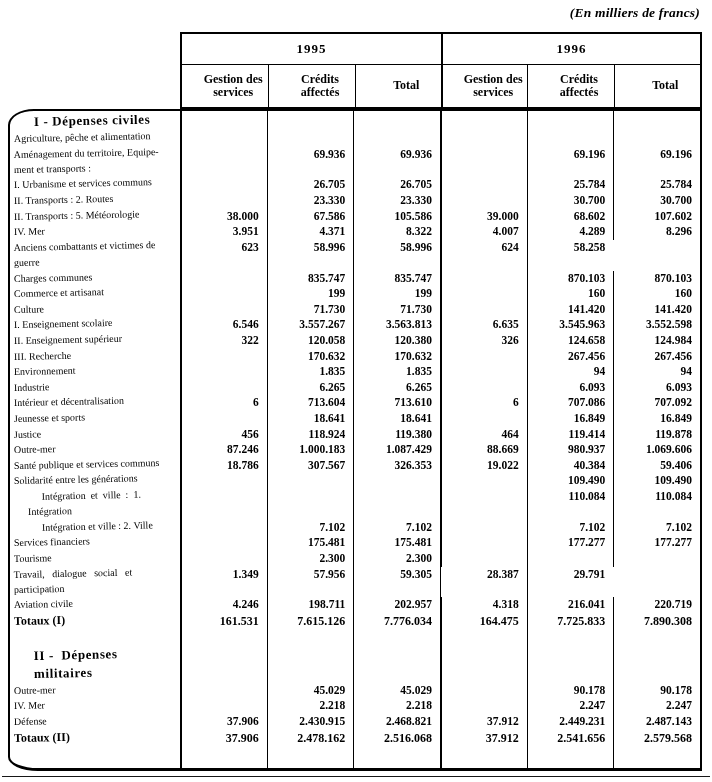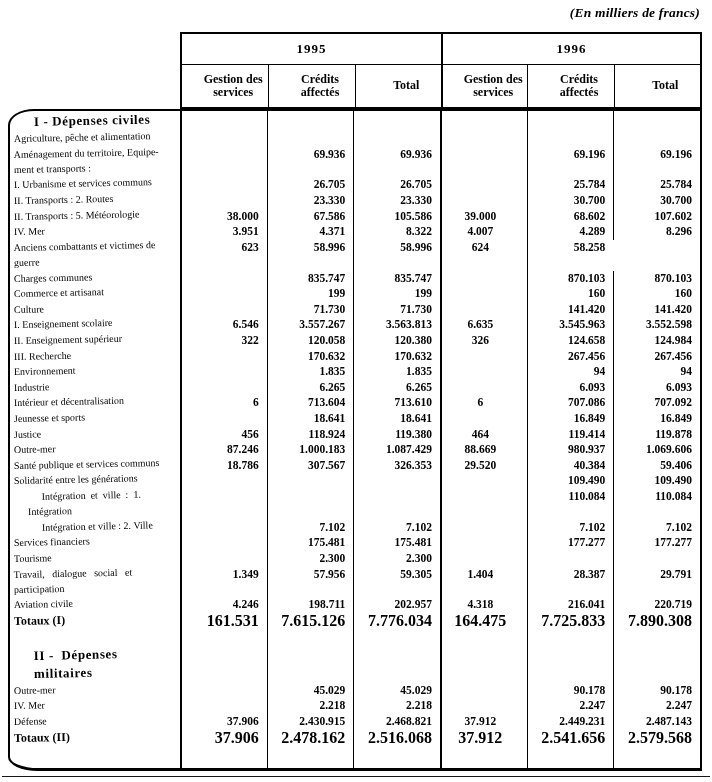--- a/index.html
+++ b/index.html
@@ -37,25 +37,25 @@
   }
   .row  { display:grid; grid-template-columns:170px repeat(6,1fr); }
   .cell { box-sizing:border-box; min-height:15.6px; }
   .lbl  { font-size:10px; line-height:15.4px; padding:0 2px 0 4px;
           white-space:pre-wrap; overflow:hidden; }
   .lbl-text { display:inline-block; transform:rotate(-1.2deg); transform-origin:0 70%; }
   .num  { border-left:1.8px solid #000; text-align:right; padding-right:8px;
           font-weight:700; font-size:11.5px; line-height:15.4px;
           font-family:"Liberation Serif", serif; }
   .num.c0 { border-left-width:2px; }
-  .num.c3 { border-left-width:2.4px;text-align:center; }
+  .num.c3 { border-left-width:2.4px; }
   .row.section .lbl { font-weight:700; font-size:13px; line-height:18px;
                       padding-left:24px; padding-top:2px; letter-spacing:0.6px; }
   .row.total .lbl   { font-weight:700; font-size:12px; line-height:16.5px; }
-  .row.total .num   { font-size:16px; line-height:16.5px; }
+  .row.total .num   { font-size:12px; line-height:16.5px; }
   .row.grand        { flex:1; }
   .row.grand .lbl   { font-weight:700; font-size:12.5px; padding-top:10px; }
   .row.grand .num   { font-size:12.5px; padding-top:10px; }
   .row.spacer .cell { min-height:13px; }
   .row.indent .lbl  { text-indent:14px; }
   .underline {
     position:absolute; left:2px; top:775.5px; width:708px; height:1.8px;
     background:#161616;
   }
 </style>
@@ -259,21 +259,21 @@
       <div class="cell num c2">1.087.429</div>
       <div class="cell num c3">88.669</div>
       <div class="cell num c4">980.937</div>
       <div class="cell num c5">1.069.606</div>
     </div>
     <div class="row item">
       <div class="cell lbl"><span class="lbl-text">Santé publique et services communs</span></div>
       <div class="cell num c0">18.786</div>
       <div class="cell num c1">307.567</div>
       <div class="cell num c2">326.353</div>
-      <div class="cell num c3">29.520</div>
+      <div class="cell num c3">19.022</div>
       <div class="cell num c4">40.384</div>
       <div class="cell num c5">59.406</div>
     </div>
     <div class="row item">
       <div class="cell lbl"><span class="lbl-text">Solidarité entre les générations</span></div>
       <div class="cell num c0"></div>
       <div class="cell num c1"></div>
       <div class="cell num c2"></div>
       <div class="cell num c3"></div>
       <div class="cell num c4">109.490</div>
@@ -315,21 +315,20 @@
       <div class="cell num c3"></div>
       <div class="cell num c4"></div>
       <div class="cell num c5"></div>
     </div>
     <div class="row item">
       <div class="cell lbl"><span class="lbl-text">Travail,   dialogue   social   et
 participation</span></div>
       <div class="cell num c0">1.349</div>
       <div class="cell num c1">57.956</div>
       <div class="cell num c2">59.305</div>
-      <div class="cell num c3">1.404</div>
       <div class="cell num c4">28.387</div>
       <div class="cell num c5">29.791</div>
     </div>
     <div class="row item">
       <div class="cell lbl"><span class="lbl-text">Aviation civile</span></div>
       <div class="cell num c0">4.246</div>
       <div class="cell num c1">198.711</div>
       <div class="cell num c2">202.957</div>
       <div class="cell num c3">4.318</div>
       <div class="cell num c4">216.041</div>

